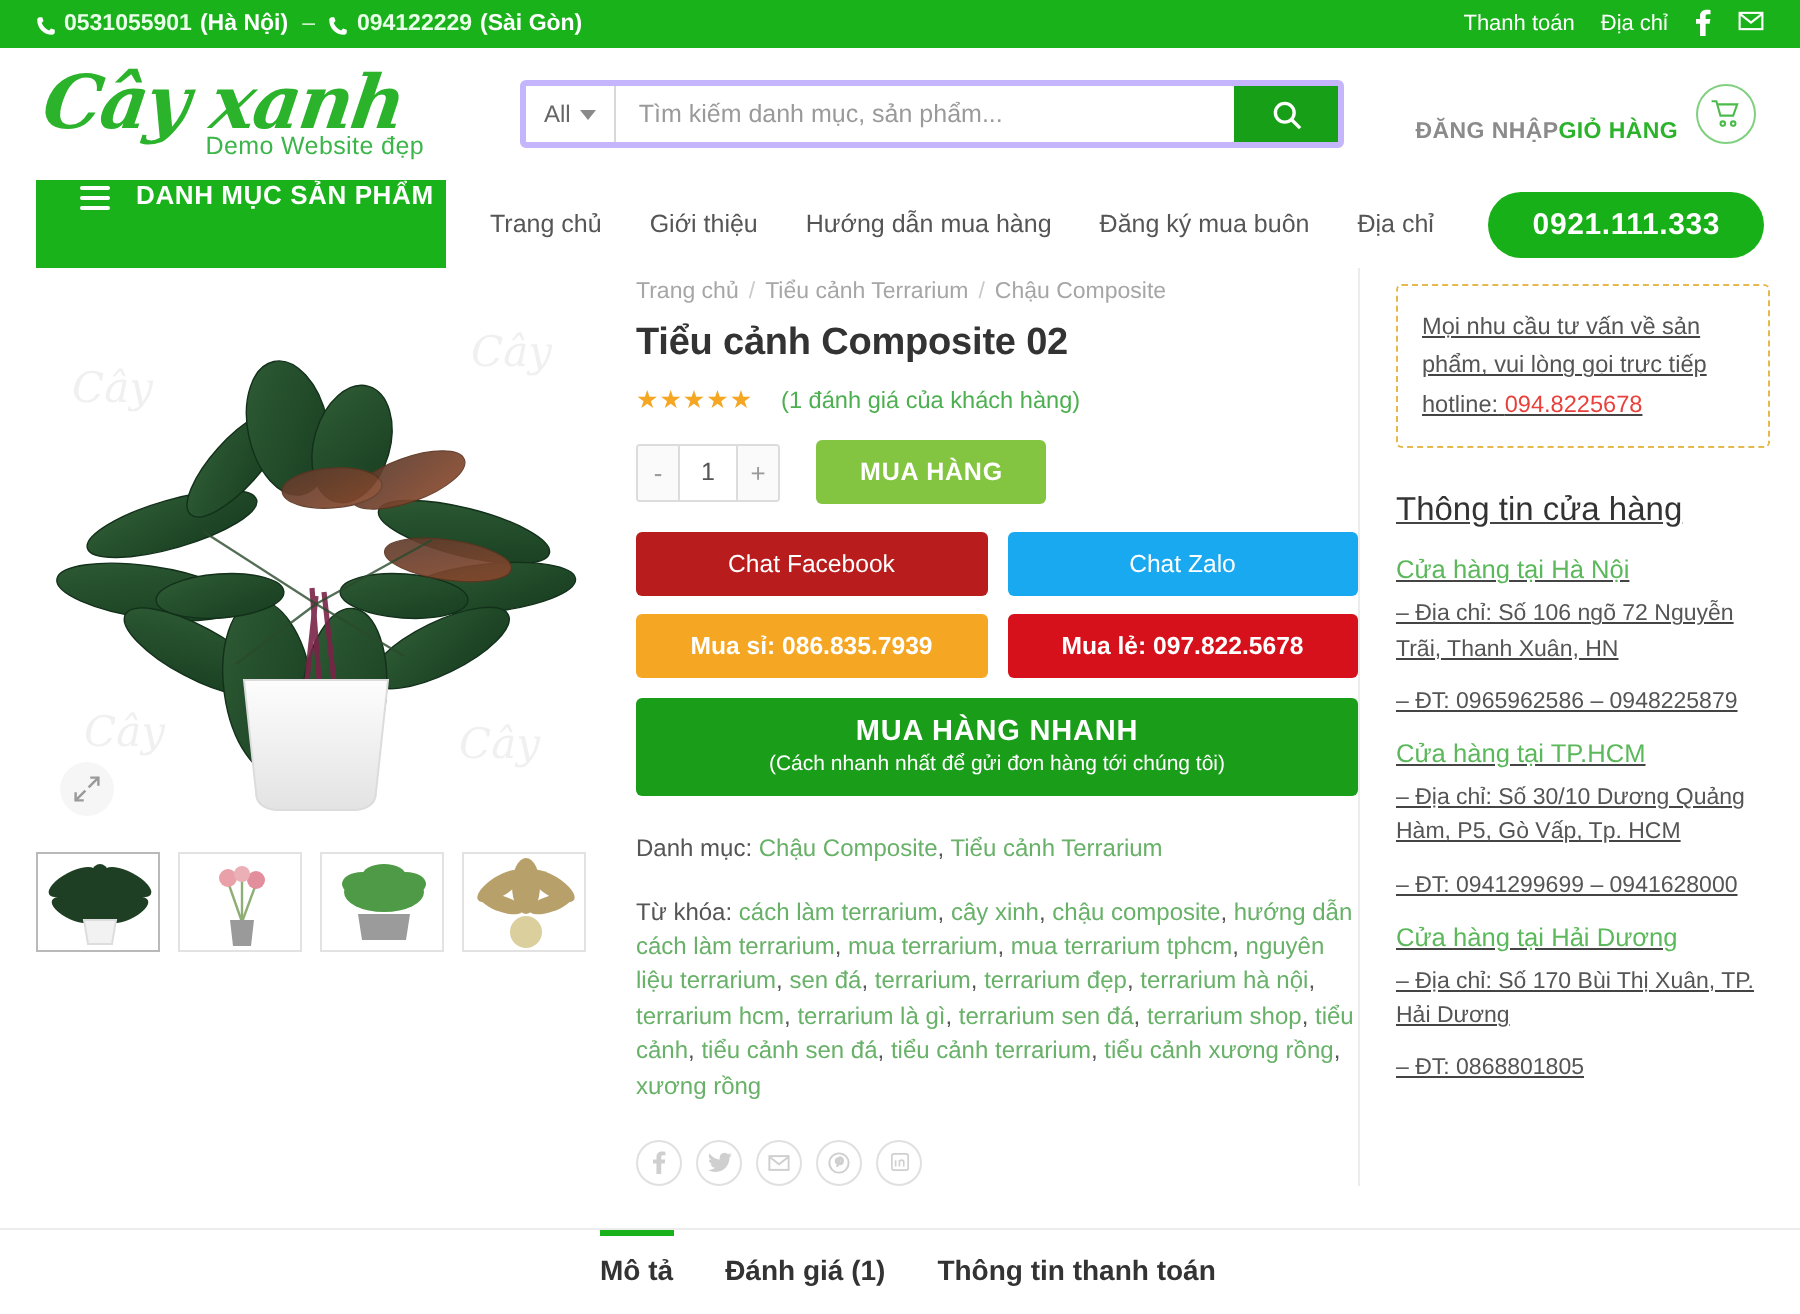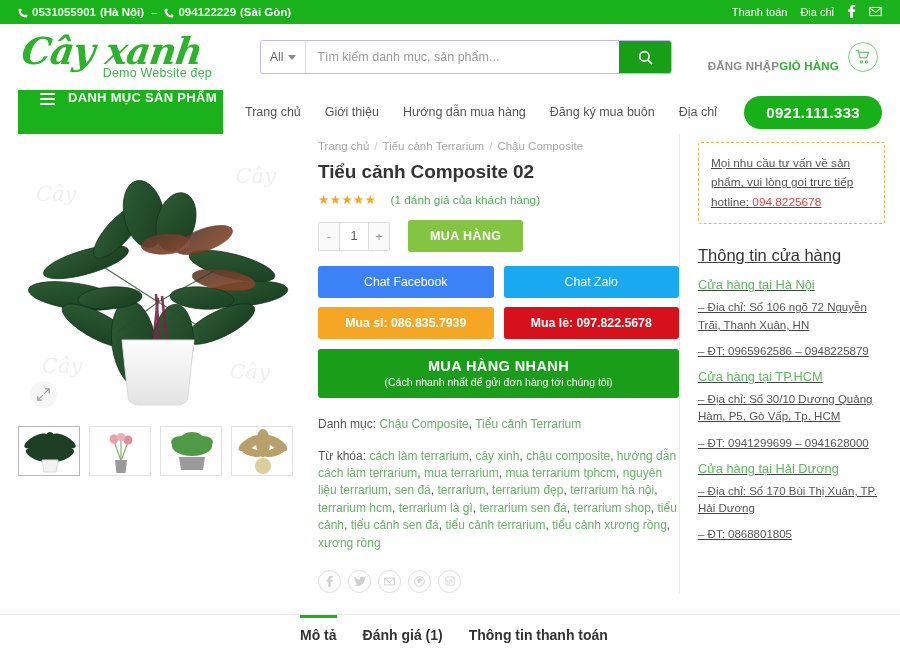--- a/index.html
+++ b/index.html
@@ -43,21 +43,21 @@
     transform: skewX(-8deg);
     display: inline-block;
   }
   .logo-sub {
     font-size: 12.5px; color: #3cb54a; text-align: right;
     width: 190px; margin-top: -3px; letter-spacing: .2px;
   }
 
   .searchbar {
     display: flex; align-items: stretch; height: 34px;
-    border: 1px solid #c4b5fd; border-radius: 3px; overflow: hidden;
+    border: 3px solid #c4b5fd; border-radius: 3px; overflow: hidden;
     width: 412px; margin-left: 24px; background: #fff;
   }
   .search-cat {
     display: flex; align-items: center; gap: 5px;
     padding: 0 9px; font-size: 12px; color: #666;
     border-right: 1px solid #d8d8d8; background: #fff;
     cursor: pointer; white-space: nowrap;
   }
   .caret-d {
     width: 0; height: 0; border-left: 4px solid transparent;
@@ -186,21 +186,21 @@
     padding: 9px 22px; font-size: 12.5px; font-weight: bold; letter-spacing: .4px;
     cursor: pointer; font-family: "Liberation Sans", sans-serif;
   }
 
   .btn-grid { display: flex; gap: 10px; margin-bottom: 9px; }
   .cbtn {
     flex: 1; border: none; border-radius: 3px; color: #fff;
     padding: 9px 0; font-size: 12.3px; cursor: pointer; text-align: center;
     font-family: "Liberation Sans", sans-serif;
   }
-  .bg-fb { background: #3b82f6; }
+  .bg-fb { background: #b91c1c; }
   .bg-zalo { background: #18a9f0; }
   .bg-si { background: #f5a623; font-weight: bold; }
   .bg-le { background: #d6111b; font-weight: bold; }
 
   .btn-fast {
     width: 100%; background: #1a9e1a; border: none; border-radius: 3px;
     color: #fff; padding: 9px 0 10px 0; margin-top: 1px; cursor: pointer;
     font-family: "Liberation Sans", sans-serif;
   }
   .btn-fast .l1 { font-size: 14.5px; font-weight: bold; letter-spacing: .4px; display: block; }

